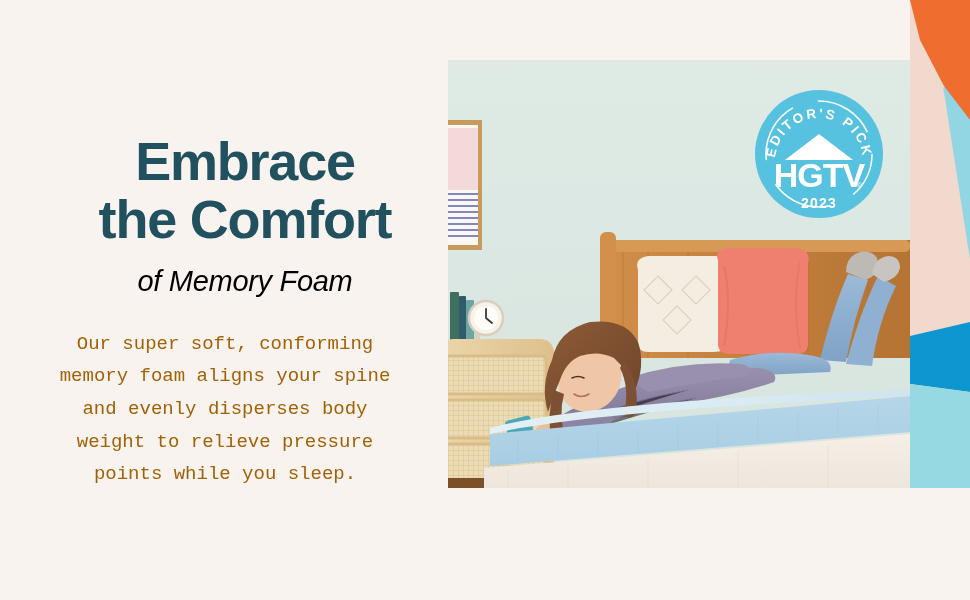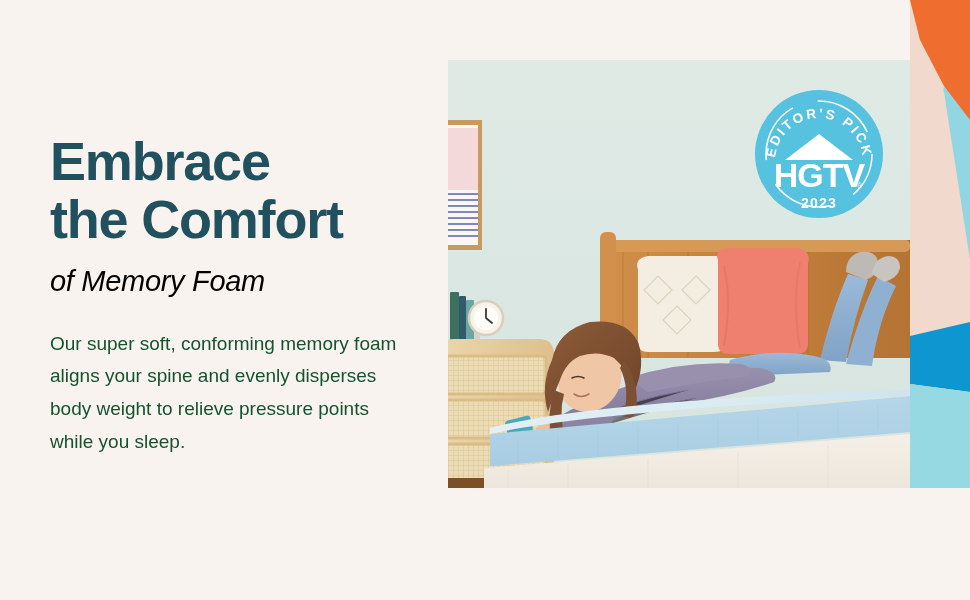--- a/index.html
+++ b/index.html
@@ -12,20 +12,21 @@
     overflow: hidden;
     font-family: "Liberation Sans", sans-serif;
     background: #f9f3ef;
   }
   #banner {
     position: relative;
     width: 970px;
     height: 488px;
     background: #f9f3ef;
     overflow: hidden;
+    text-align: center;
   }
 
   
   .text-col {
     position: absolute;
     left: 50px;
     top: 132px;
     width: 390px;
   }
   .headline {
@@ -41,23 +42,24 @@
     font-size: 29px;
     font-style: italic;
     font-weight: normal;
     color: #000000;
     letter-spacing: -0.3px;
     margin: 16px 0 0 0;
   }
   .body-copy {
     font-size: 19px;
     line-height: 1.72;
-    color: #14532d;
+    color: #a16207;
     margin: 30px 0 16px 0;
     width: 350px;
+    font-family: Liberation Mono, monospace;
   }
 
   
   .photo {
     position: absolute;
     left: 448px;
     top: 60px;
     width: 462px;
     height: 480px;
     overflow: hidden;

